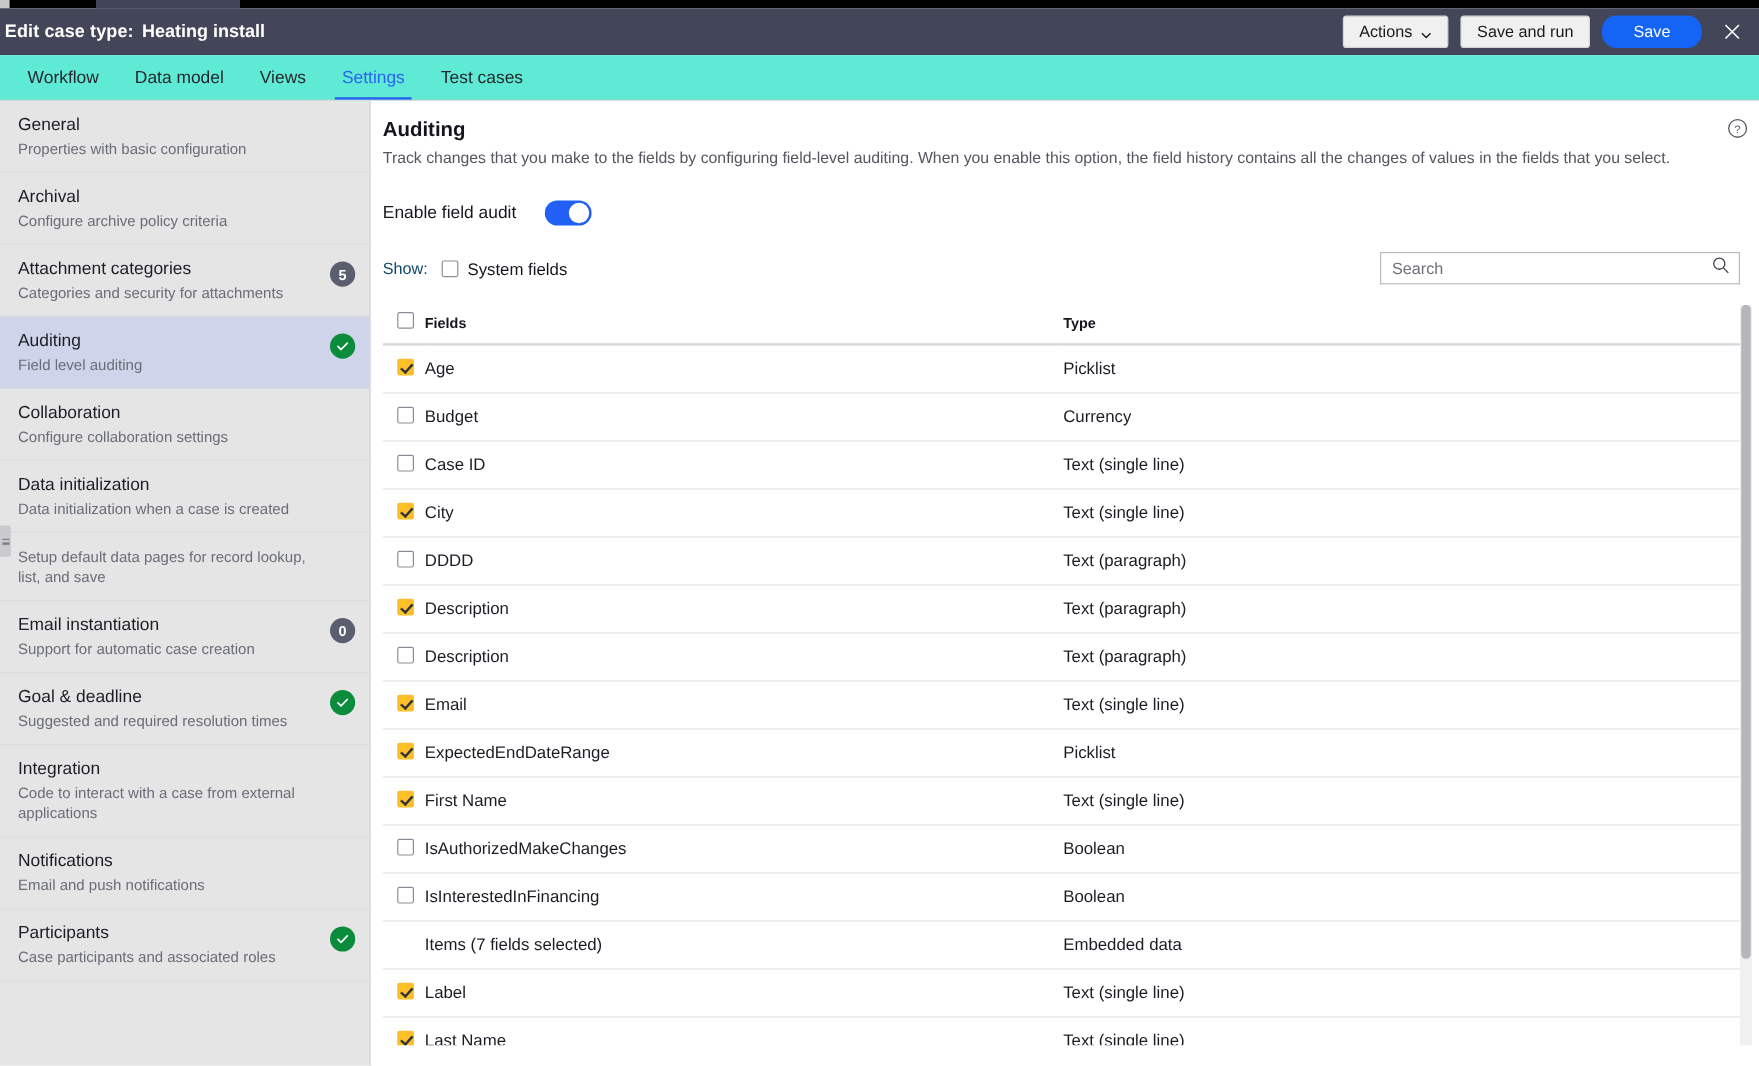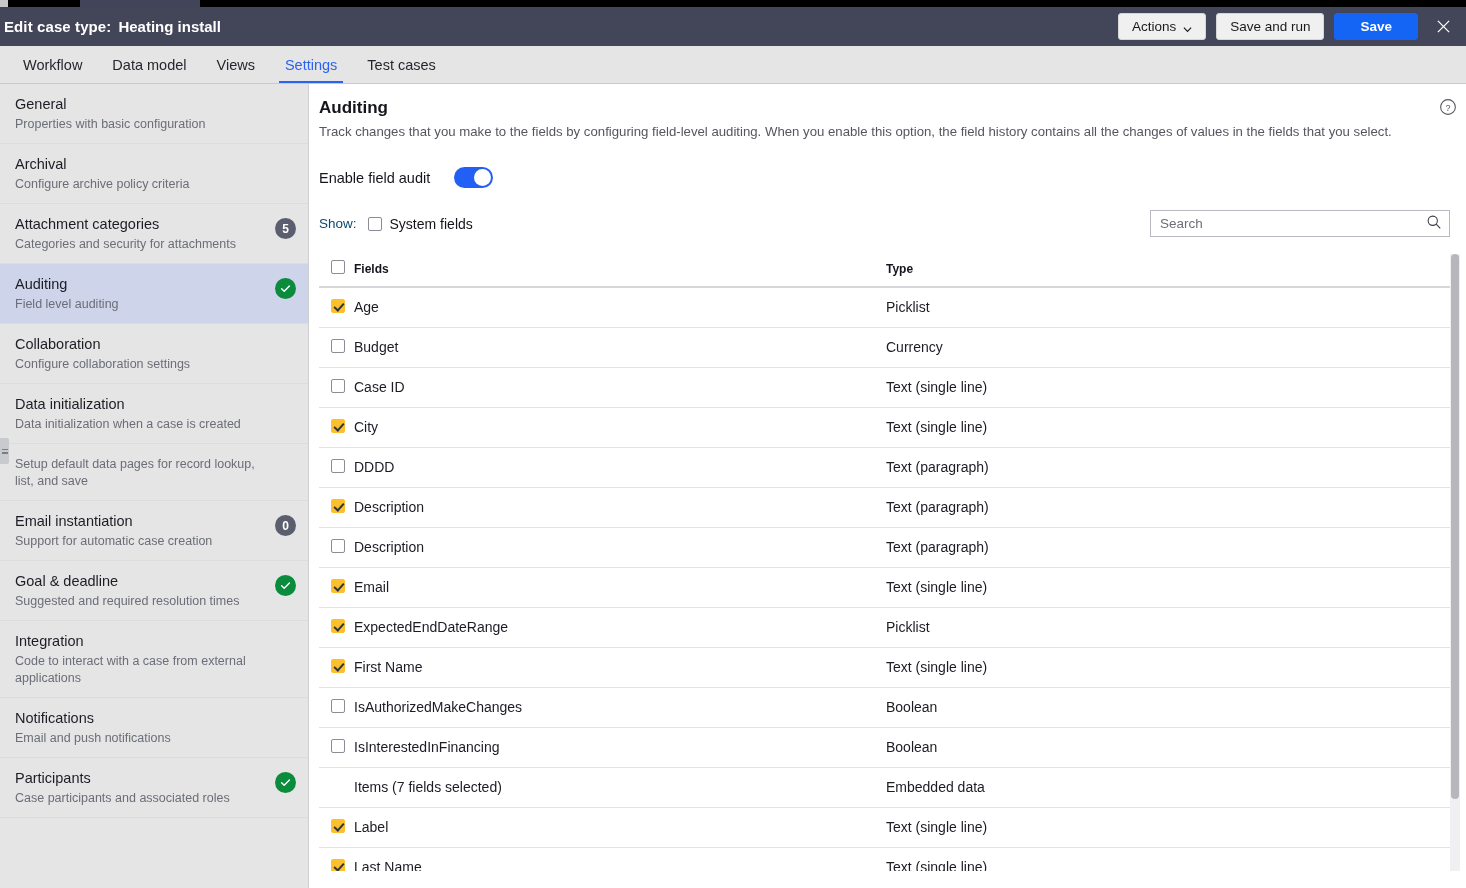--- a/index.html
+++ b/index.html
@@ -75,38 +75,39 @@
   }
   .btn-secondary .caret {
     margin-left: 7px;
     display: inline-block;
     width: 9px; height: 9px;
   }
   .btn-primary {
     background: #0d6efd;
     background: #1464f6;
     color: #ffffff;
-    font-weight: bold;
+    font-weight: normal;
     padding: 0 25px;
     border-color: #1464f6;
+    border-radius: 12px;
   }
   .close-x {
     width: 26px; height: 26px;
     display: inline-flex;
     align-items: center; justify-content: center;
     cursor: pointer;
     margin-left: 2px;
   }
 
   
   .tabbar {
     position: absolute;
     top: 46px; left: 0;
     width: 1466px; height: 38px;
-    background: #e5e5e5;
+    background: #5eead4;
     display: flex;
     align-items: stretch;
     padding-left: 8px;
     border-bottom: 1px solid #c9cace;
   }
   .tab {
     display: flex;
     align-items: center;
     padding: 0 15px;
     font-size: 14.5px;

